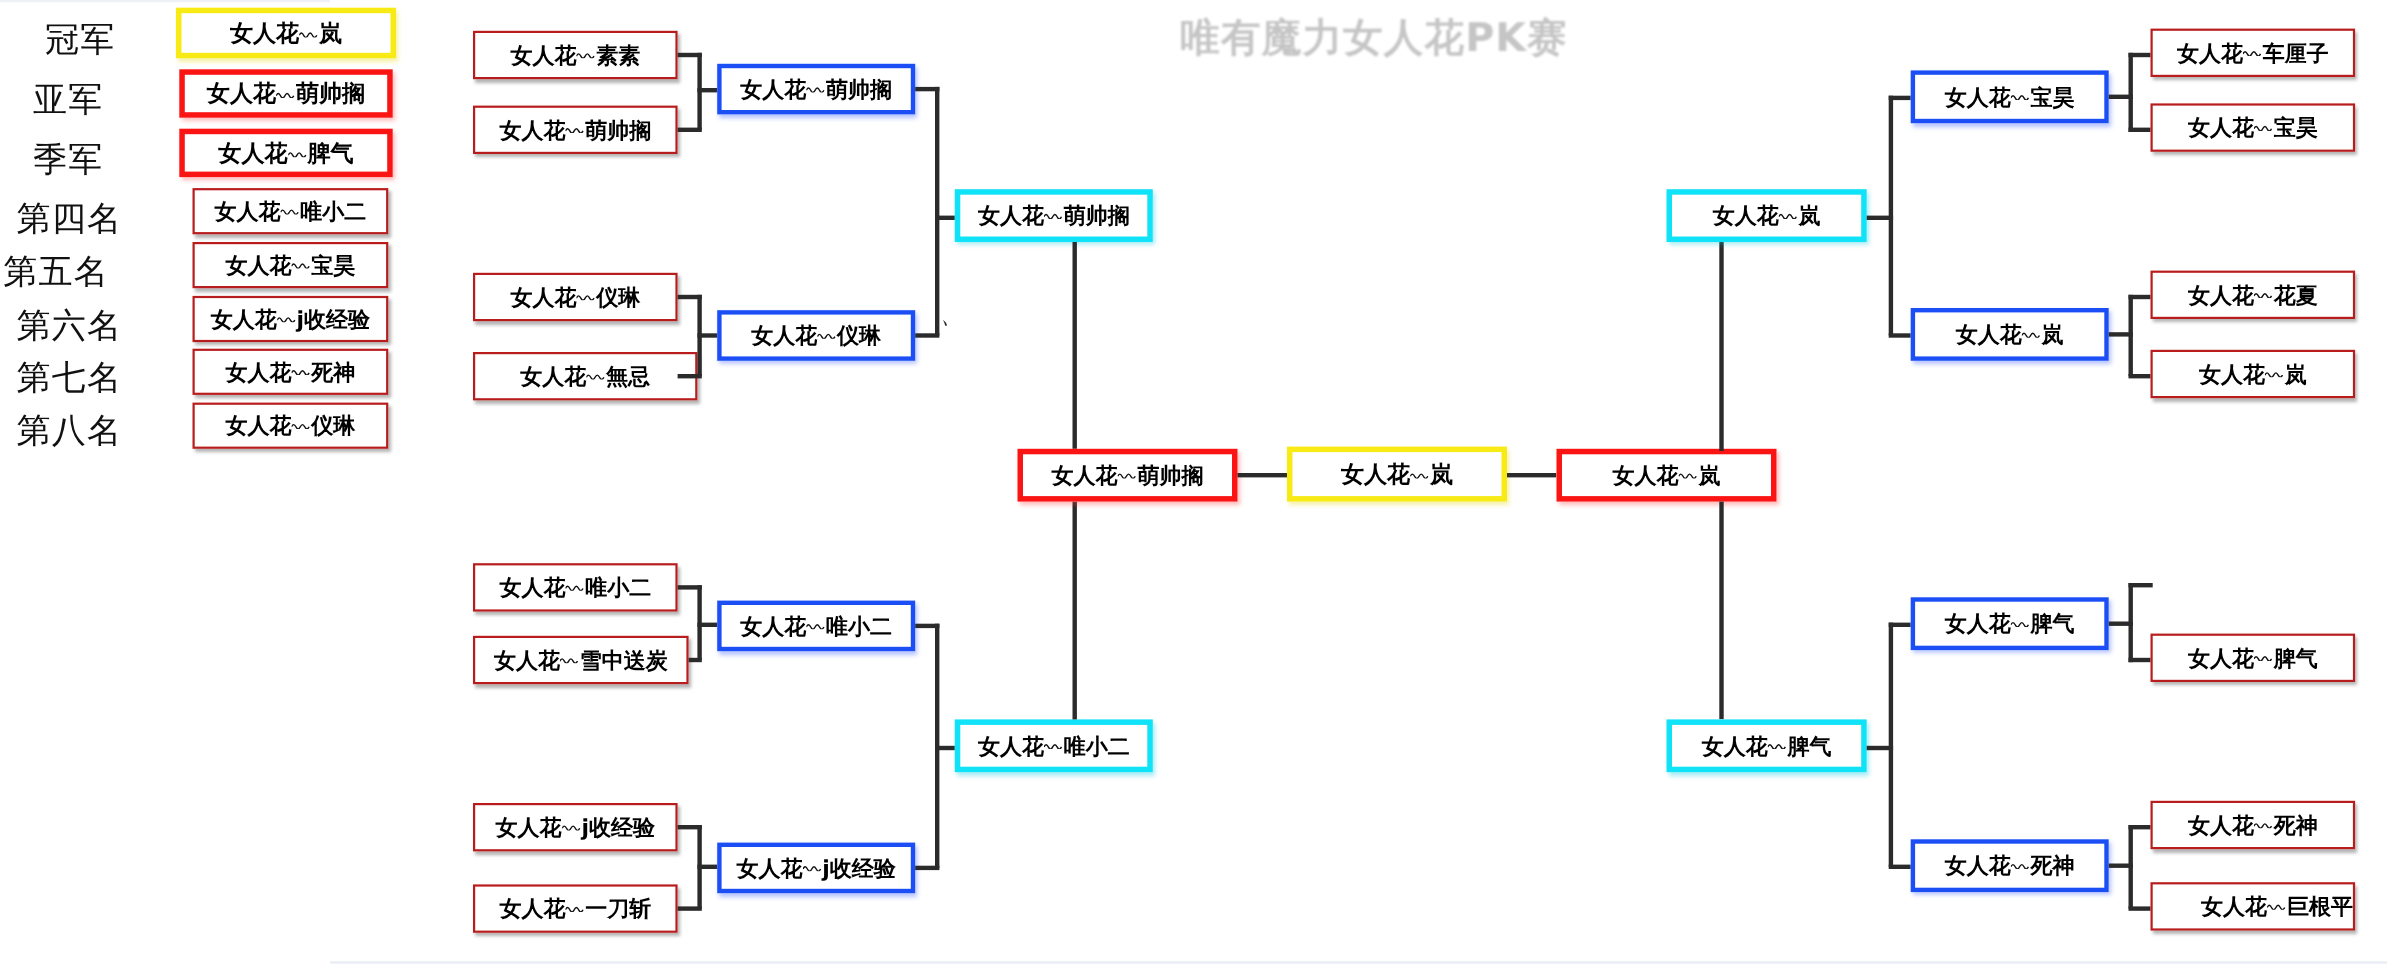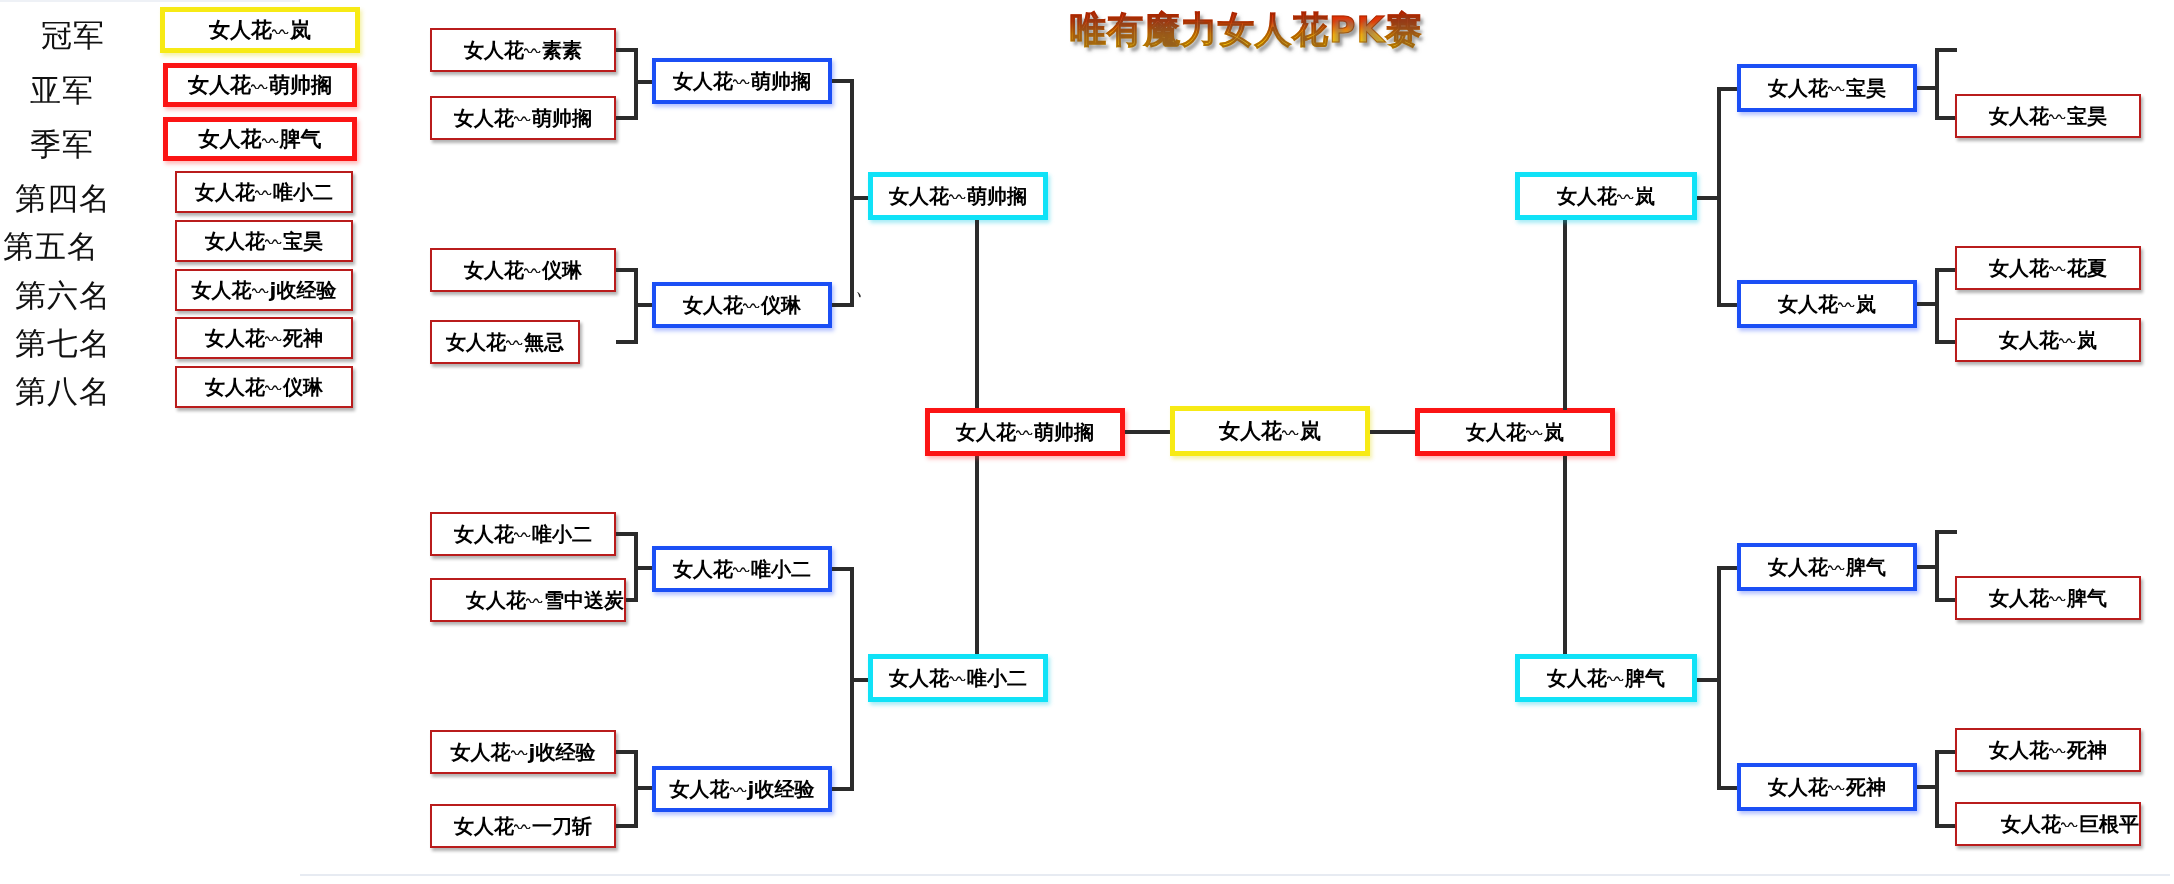--- a/index.html
+++ b/index.html
@@ -66,21 +66,20 @@
 </style>
 </head>
 <body>
 
 <div id="stage">
 
   <div class="topleftrule"></div>
   <div class="bottomrule"></div>
 
   <div id="title-shadow">唯有魔力女人花PK赛</div>
-  <div id="title">唯有魔力女人花PK赛</div>
 
   <div class="rank-label" style="left:41px;top:15px;">冠军</div>
   <div class="rank-label" style="left:30px;top:70px;">亚军</div>
   <div class="rank-label" style="left:30px;top:124px;">季军</div>
   <div class="rank-label" style="left:15px;top:178px;">第四名</div>
   <div class="rank-label" style="left:3px;top:226px;">第五名</div>
   <div class="rank-label" style="left:15px;top:275px;">第六名</div>
   <div class="rank-label" style="left:15px;top:323px;">第七名</div>
   <div class="rank-label" style="left:15px;top:371px;font-family:Liberation Mono, monospace;">第八名</div>
 
@@ -133,31 +132,31 @@
   <div class="box b-black" style="left:430px;top:96px;width:186px;height:44px;font-size:20px;">
     <span><span class="nm">女人花</span><span class="sep"><svg viewBox="0 0 18 7" preserveAspectRatio="none">
             <path d="M0 5 Q2 1 4 5 T8 5 T12 5 T16 5" fill="none" stroke="#111" stroke-width="1.3"></path>
           </svg></span><span class="nm">萌帅搁</span></span>
   </div>
   <div class="box b-black" style="left:430px;top:248px;width:186px;height:44px;font-size:20px;">
     <span><span class="nm">女人花</span><span class="sep"><svg viewBox="0 0 18 7" preserveAspectRatio="none">
             <path d="M0 5 Q2 1 4 5 T8 5 T12 5 T16 5" fill="none" stroke="#111" stroke-width="1.3"></path>
           </svg></span><span class="nm">仪琳</span></span>
   </div>
-  <div class="box b-black" style="left:430px;top:320px;width:150px;height:44px;font-size:20px;">
+  <div class="box b-black" style="left:430px;top:320px;width:204px;height:44px;font-size:20px;">
     <span><span class="nm">女人花</span><span class="sep"><svg viewBox="0 0 18 7" preserveAspectRatio="none">
             <path d="M0 5 Q2 1 4 5 T8 5 T12 5 T16 5" fill="none" stroke="#111" stroke-width="1.3"></path>
           </svg></span><span class="nm">無忌</span></span>
   </div>
   <div class="box b-black" style="left:430px;top:512px;width:186px;height:44px;font-size:20px;">
     <span><span class="nm">女人花</span><span class="sep"><svg viewBox="0 0 18 7" preserveAspectRatio="none">
             <path d="M0 5 Q2 1 4 5 T8 5 T12 5 T16 5" fill="none" stroke="#111" stroke-width="1.3"></path>
           </svg></span><span class="nm">唯小二</span></span>
   </div>
-  <div class="box b-black" style="left:430px;top:578px;width:196px;height:44px;font-size:20px;justify-content:flex-end;">
+  <div class="box b-black" style="left:430px;top:578px;width:196px;height:44px;font-size:20px;">
     <span><span class="nm">女人花</span><span class="sep"><svg viewBox="0 0 18 7" preserveAspectRatio="none">
             <path d="M0 5 Q2 1 4 5 T8 5 T12 5 T16 5" fill="none" stroke="#111" stroke-width="1.3"></path>
           </svg></span><span class="nm">雪中送炭</span></span>
   </div>
   <div class="box b-black" style="left:430px;top:730px;width:186px;height:44px;font-size:20px;">
     <span><span class="nm">女人花</span><span class="sep"><svg viewBox="0 0 18 7" preserveAspectRatio="none">
             <path d="M0 5 Q2 1 4 5 T8 5 T12 5 T16 5" fill="none" stroke="#111" stroke-width="1.3"></path>
           </svg></span><span class="nm">j收经验</span></span>
   </div>
   <div class="box b-black" style="left:430px;top:804px;width:186px;height:44px;font-size:20px;">
@@ -312,20 +311,25 @@
   <div class="ln lnh" style="left:1917px;top:565px;width:22px;"></div>
   <div class="ln lnv" style="left:1935px;top:530px;height:72px;"></div>
   <div class="ln lnh" style="left:1935px;top:530px;width:22px;"></div>
   <div class="ln lnh" style="left:1935px;top:598px;width:22px;"></div>
 
   <div class="ln lnh" style="left:1917px;top:785px;width:22px;"></div>
   <div class="ln lnv" style="left:1935px;top:750px;height:76px;"></div>
   <div class="ln lnh" style="left:1935px;top:750px;width:22px;"></div>
   <div class="ln lnh" style="left:1935px;top:824px;width:22px;"></div>
 
+  <div class="box b-black" style="left:1955px;top:26px;width:186px;height:44px;font-size:20px;">
+    <span><span class="nm">女人花</span><span class="sep"><svg viewBox="0 0 18 7" preserveAspectRatio="none">
+            <path d="M0 5 Q2 1 4 5 T8 5 T12 5 T16 5" fill="none" stroke="#111" stroke-width="1.3"></path>
+          </svg></span><span class="nm">车厘子</span></span>
+  </div>
   <div class="box b-black" style="left:1955px;top:94px;width:186px;height:44px;font-size:20px;">
     <span><span class="nm">女人花</span><span class="sep"><svg viewBox="0 0 18 7" preserveAspectRatio="none">
             <path d="M0 5 Q2 1 4 5 T8 5 T12 5 T16 5" fill="none" stroke="#111" stroke-width="1.3"></path>
           </svg></span><span class="nm">宝昊</span></span>
   </div>
   <div class="box b-black" style="left:1955px;top:246px;width:186px;height:44px;font-size:20px;">
     <span><span class="nm">女人花</span><span class="sep"><svg viewBox="0 0 18 7" preserveAspectRatio="none">
             <path d="M0 5 Q2 1 4 5 T8 5 T12 5 T16 5" fill="none" stroke="#111" stroke-width="1.3"></path>
           </svg></span><span class="nm">花夏</span></span>
   </div>

